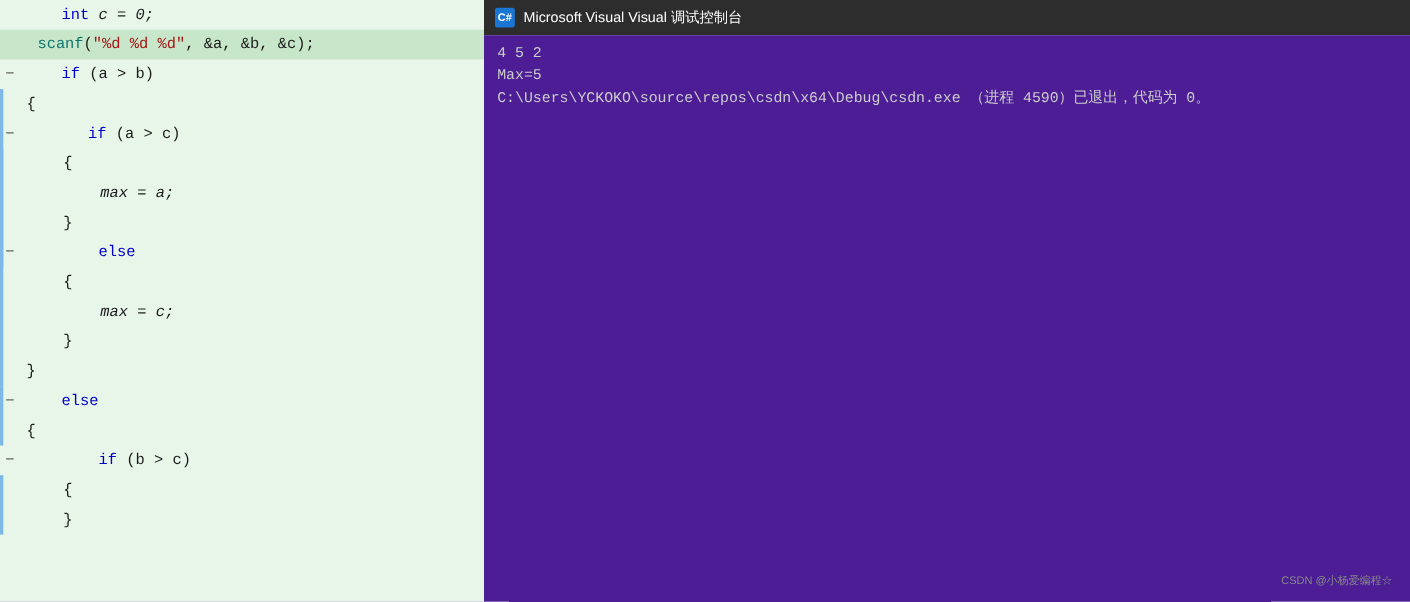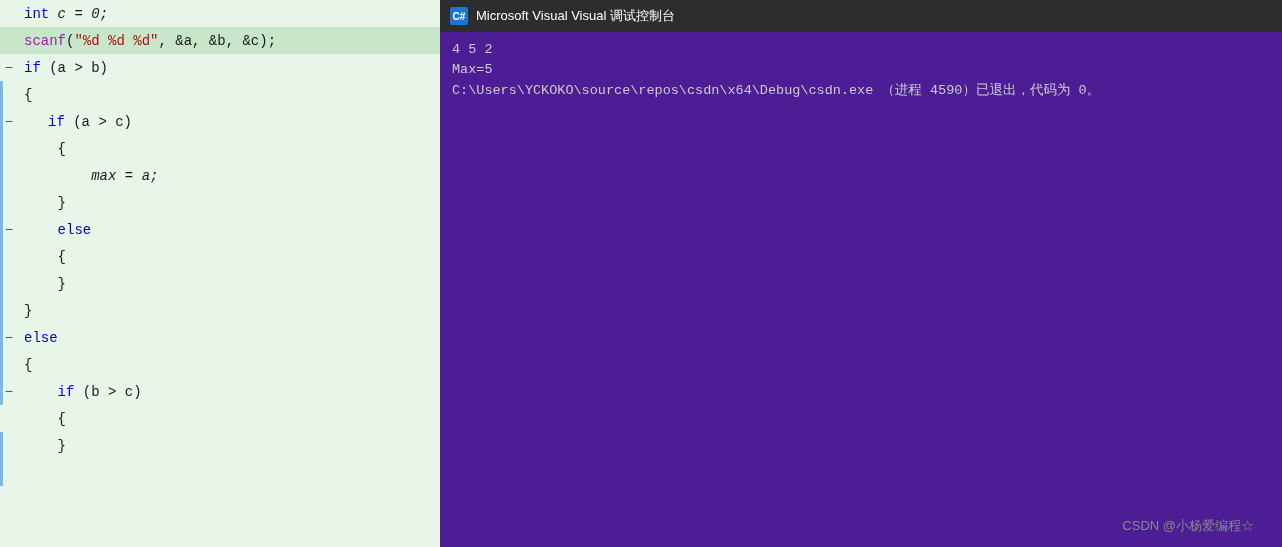--- a/index.html
+++ b/index.html
@@ -56,22 +56,22 @@
       cursor: pointer;
     }
 
     .line-content {
       padding-left: 6px;
       white-space: pre;
       font-size: 14px;
     }
 
     
-    .kw { color: #0000cc; font-weight: normal; } 
-    .fn { color: #a21caf; } 
+    .kw { color: #0000cc; font-weight: normal; margin-left: 32px; } 
+    .fn { color: #0f766e; margin-left: 10px; } 
     .str { color: #a31515; } 
     .var { color: #1a1a1a; font-style: italic; } 
     .op { color: #1a1a1a; }
 
     
     .side-marker {
       position: absolute;
       left: 0;
       width: 4px;
       background-color: #5c9bd6;
@@ -133,23 +133,23 @@
       width: 8px;
       height: 14px;
       background-color: #cccccc;
       vertical-align: text-bottom;
       margin-left: 2px;
     }
 
     .console-watermark {
       position: absolute;
       bottom: 12px;
-      right: 28px;
+      right: 16px;
       color: #888;
-      font-size: 13px;
+      font-size: 10px;
       font-family: 'Microsoft YaHei', sans-serif;
     }
   </style>
 </head>
 <body>
 
 <div class="code-panel">
   <div class="code-content">
 
     <div class="code-line">
@@ -196,20 +196,24 @@
     <div class="code-line">
       <div class="gutter gutter-minus">−</div>
       <div class="line-content">    <span class="kw">else</span></div>
     </div>
 
     <div class="code-line">
       <div class="gutter"></div>
       <div class="line-content">    <span class="op">{</span></div>
     </div>
 
+    <div class="code-line">
+      <div class="gutter"></div>
+      <div class="line-content">        <span class="var">max = c;</span></div>
+    </div>
 
     <div class="code-line">
       <div class="gutter"></div>
       <div class="line-content">    <span class="op">}</span></div>
     </div>
 
     <div class="code-line">
       <div class="gutter"></div>
       <div class="line-content"><span class="op">}</span></div>
     </div>

